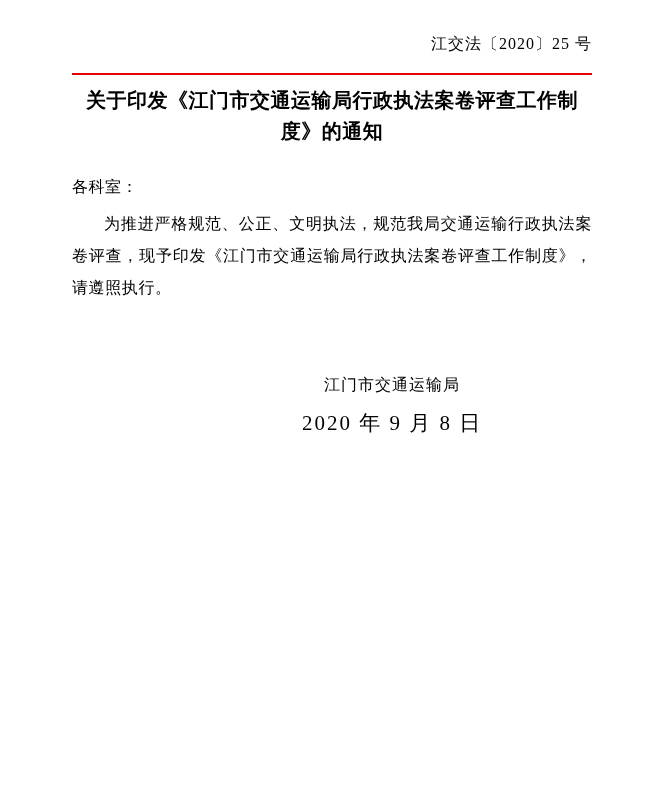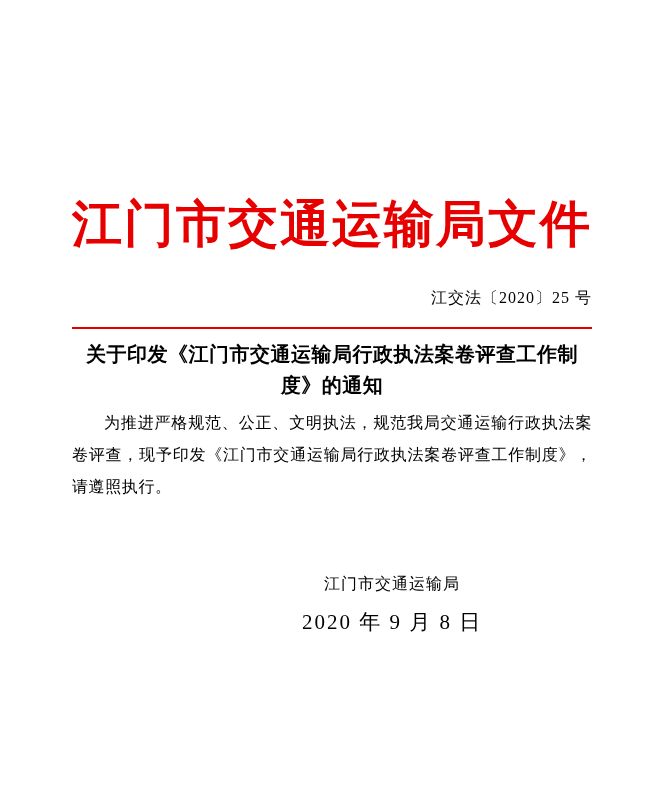--- a/index.html
+++ b/index.html
@@ -83,28 +83,28 @@
     font-size: 21px;
     letter-spacing: 2px;
     line-height: 2.1;
   }
 </style>
 </head>
 <body>
 
 <div class="page">
 
-  <div class="doc-title">江门市交通运输局文件</div>
 
   <div class="doc-number">江交法〔2020〕25 号</div>
 
   <div class="red-rule"></div>
 
   <div class="subject">关于印发《江门市交通运输局行政执法案卷评查工作制度》的通知</div>
 
+  <div class="salutation">各科室：</div>
 
   <div class="body-text">为推进严格规范、公正、文明执法，规范我局交通运输行政执法案卷评查，现予印发《江门市交通运输局行政执法案卷评查工作制度》，请遵照执行。</div>
 
   <div class="signature-block">
     <div class="signer">江门市交通运输局</div>
     <div class="sign-date">2020 年 9 月 8 日</div>
   </div>
 
 </div>
 

